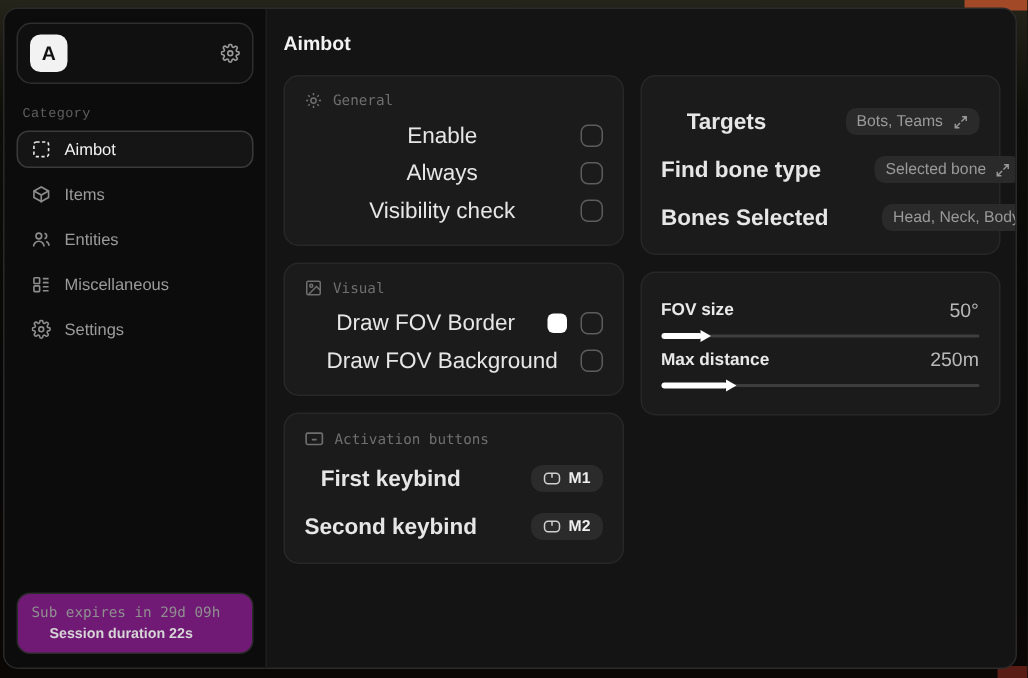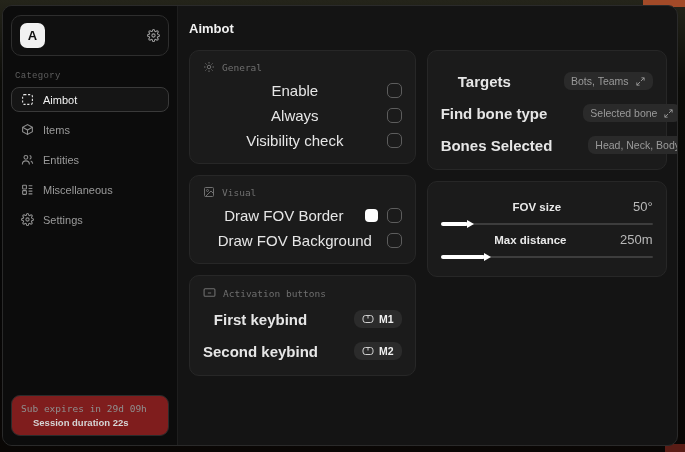--- a/index.html
+++ b/index.html
@@ -49,21 +49,21 @@
     display:flex; align-items:center; gap:9px; padding:5px 9px;
     border-radius:8px; border:1px solid transparent;
     color:#9b9b9b; font-size:11px; cursor:default; height:25px;
   }
   .nav-item .ic { display:flex; color:#8d8d8d; }
   .nav-item.selected { background:#151515; border-color:#3a3a3a; color:#f2f2f2; }
   .nav-item.selected .ic { color:#e8e8e8; }
 
   .side-spacer { flex:1; }
   .footer-box {
-    border:1px solid #2b2b2b; border-radius:9px; background:#7f1d1d;
+    border:1px solid #2b2b2b; border-radius:9px; background:#701a75;
     padding:7px 9px; display:flex; flex-direction:column; gap:3px;
   }
   .footer-line1 { font-family:"DejaVu Sans Mono", monospace; color:#8f8f8f; font-size:9.5px; }
   .footer-line2 { color:#d6d6d6; font-size:9.5px; font-weight:bold;margin-left:12px; }
 
   
   .main { flex:1; padding:13px 11px 12px 11px; overflow:hidden; }
   .page-title { color:#f2f2f2; font-size:13px; font-weight:bold; margin:2px 0 14px 0; }
   .columns { display:flex; gap:11px; align-items:flex-start; }
   .col { display:flex; flex-direction:column; gap:11px; }
@@ -107,21 +107,21 @@
     display:flex; align-items:center; gap:6px;
     background:#2a2a2a; border-radius:7px; padding:3px 7px;
     color:#9a9a9a; font-size:10.5px; max-width:150px;
   }
   .dropdown .dd-text { white-space:nowrap; overflow:hidden; text-overflow:ellipsis; }
   .dropdown .ic { display:flex; color:#9a9a9a; flex:0 0 auto; }
 
   .trow { margin-top:8px; height:24px; display:flex; align-items:center;gap:36px; }
 
   .slider-group { margin-top:7px; }
-  .slider-head { display:flex; align-items:center;text-align:center; }
+  .slider-head { display:flex; align-items:center; }
   .slider-label { color:#e9e9e9; font-size:11.5px; font-weight:bold; flex:1; }
   .slider-value { color:#b9b9b9; font-size:13px; }
   .slider-track {
     position:relative; height:2px; background:#3d3d3d; border-radius:2px;
     margin:9px 0 6px 0;
   }
   .slider-fill {
     position:absolute; left:0; top:-1px; height:4px; background:#ffffff; border-radius:2px;
   }
   .slider-thumb {

